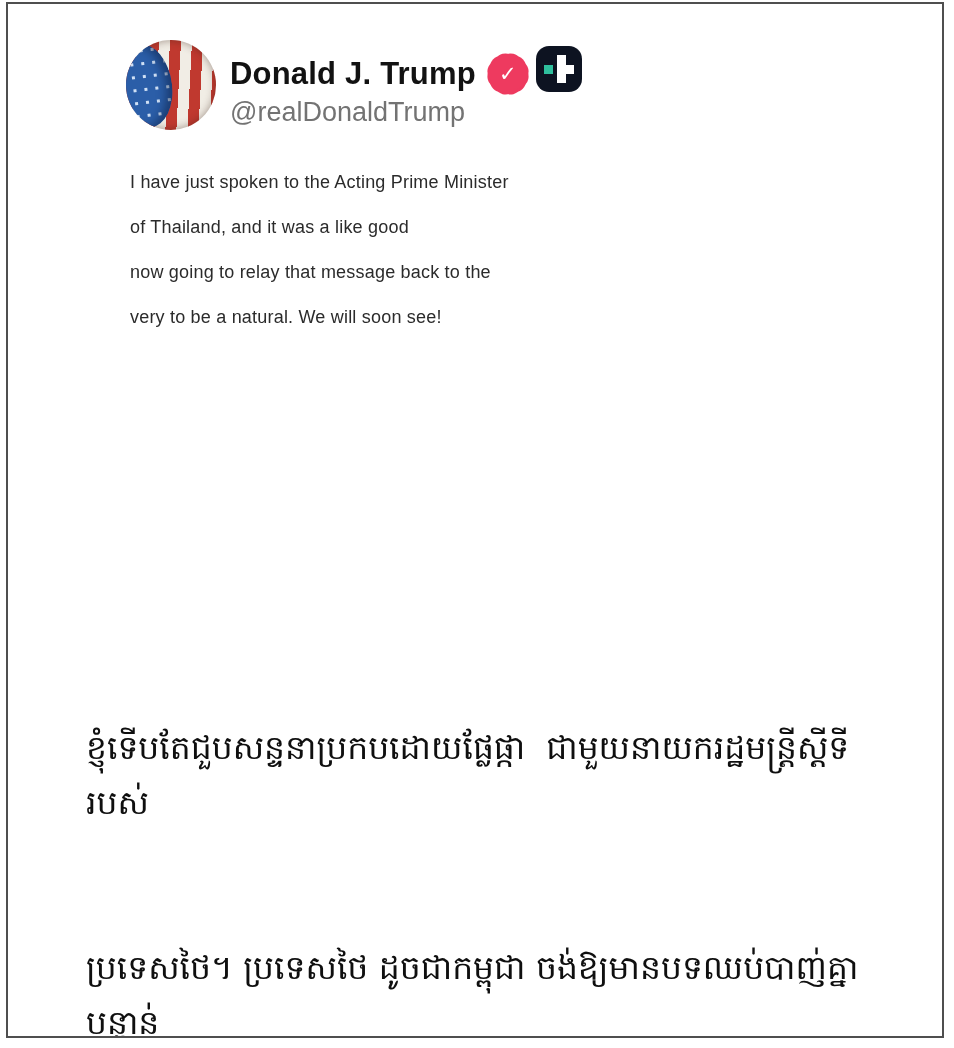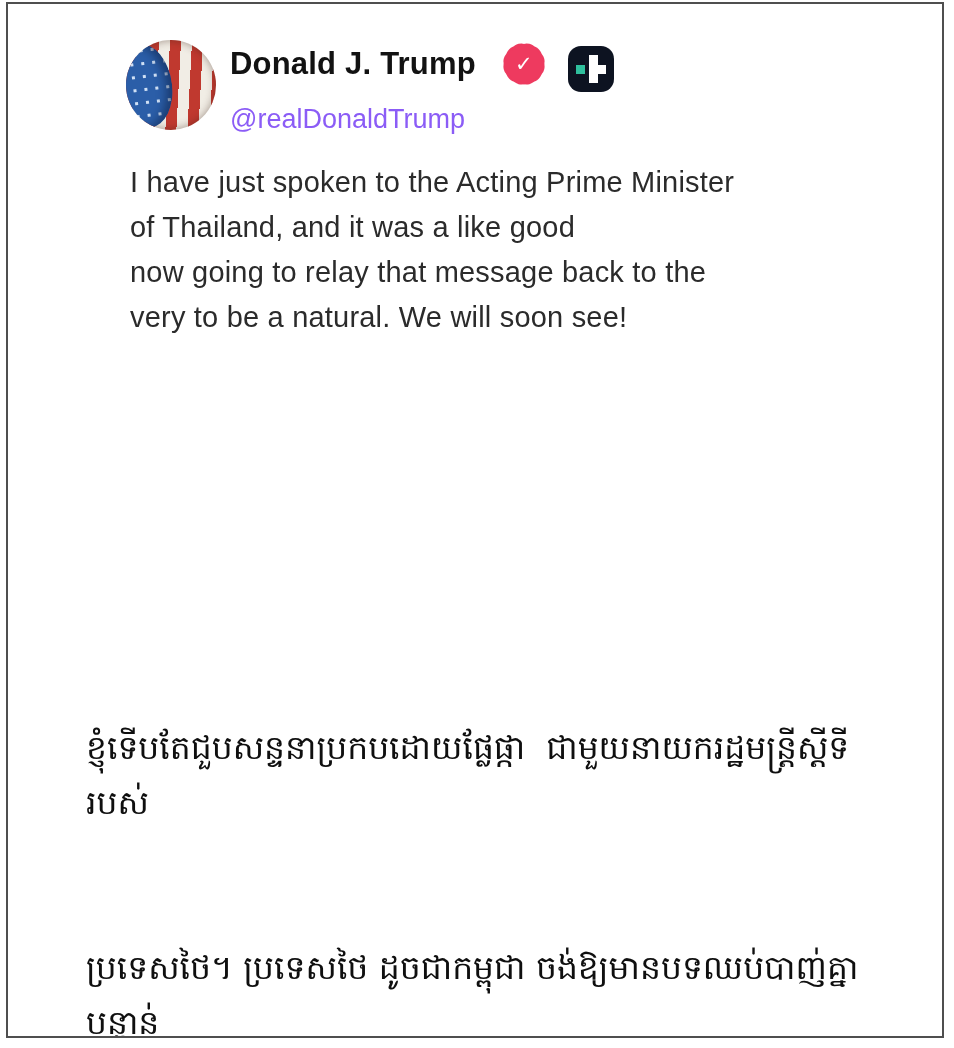--- a/index.html
+++ b/index.html
@@ -27,46 +27,46 @@
   .avatar .blue-patch {
     position:absolute; left:-8px; top:4px; width:54px; height:84px;
     background-color:#2b5ea8;
     background-image:radial-gradient(#cfe0f5 1.5px, rgba(0,0,0,0) 1.7px);
     background-size:11px 13px;
     border-radius:42% 58% 55% 45%;
     transform:rotate(-7deg);
     box-shadow:inset -6px 0 10px rgba(10,25,60,.5);
   }
   .header-text { margin-left:14px; padding-top:6px; }
-  .name-row { display:flex; align-items:flex-start; gap:26px; }
+  .name-row { display:flex; align-items:flex-end; gap:10px; }
   .author {
     font-size:31px; font-weight:bold; color:#121212; letter-spacing:.2px;
     cursor:pointer;
   }
-  .handle { font-size:27px; color:#8b5cf6; margin-top:12px; cursor:pointer; }
+  .handle { font-size:27px; color:#737373; margin-top:5px; cursor:pointer; }
 
   
   .seal { width:36px; height:36px; position:relative; margin-left:4px; }
   .seal i { position:absolute; inset:0; background:#ee3a5f; border-radius:11px; display:block; }
   .seal i.r30 { transform:rotate(30deg); }
   .seal i.r60 { transform:rotate(60deg); }
   .seal .check {
     position:absolute; inset:0; display:flex; align-items:center; justify-content:center;
     color:#ffffff; font-size:21px; font-weight:bold; z-index:2;
   }
   
   .appicon { width:46px; height:46px; background:#0d1321; border-radius:13px; position:relative; }
   .appicon .bar-v { position:absolute; left:21px; top:9px;  width:9px;  height:28px; background:#ffffff; }
   .appicon .bar-h { position:absolute; left:21px; top:19px; width:17px; height:9px;  background:#ffffff; }
   .appicon .dot   { position:absolute; left:8px;  top:19px; width:9px;  height:9px;  background:#2fbf9d; }
 
   
   .body-en {
     position:absolute; left:122px; top:156px; width:724px;
-    font-size:29px; line-height:45px; color:#2b2b2b;
+    font-size:18px; line-height:45px; color:#2b2b2b;
     letter-spacing:.2px;
   }
   
   .body-km {
     position:absolute; left:78px; top:606px; width:822px;
     font-size:33px; line-height:55px; color:#0f0f0f;
     font-weight:500; white-space:pre-wrap;
     font-family:"DejaVu Sans","Liberation Sans",sans-serif;
   }
   .line { display:block; }

